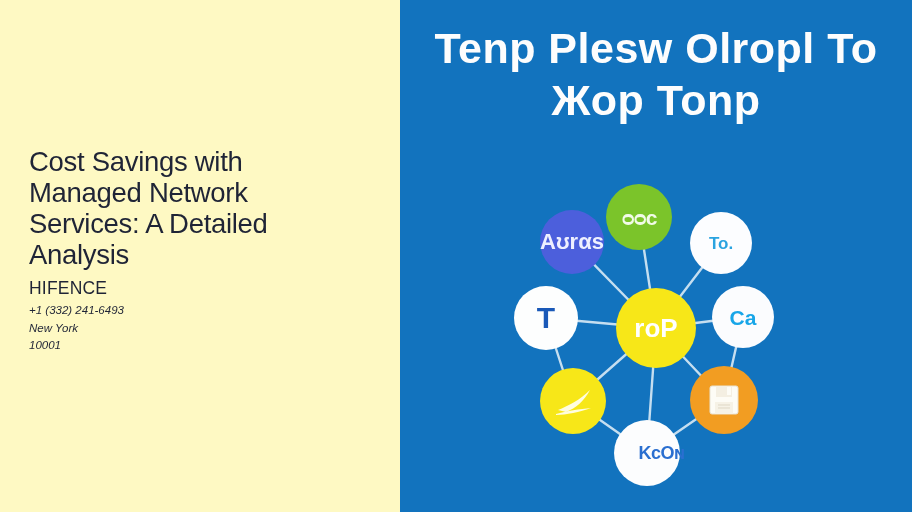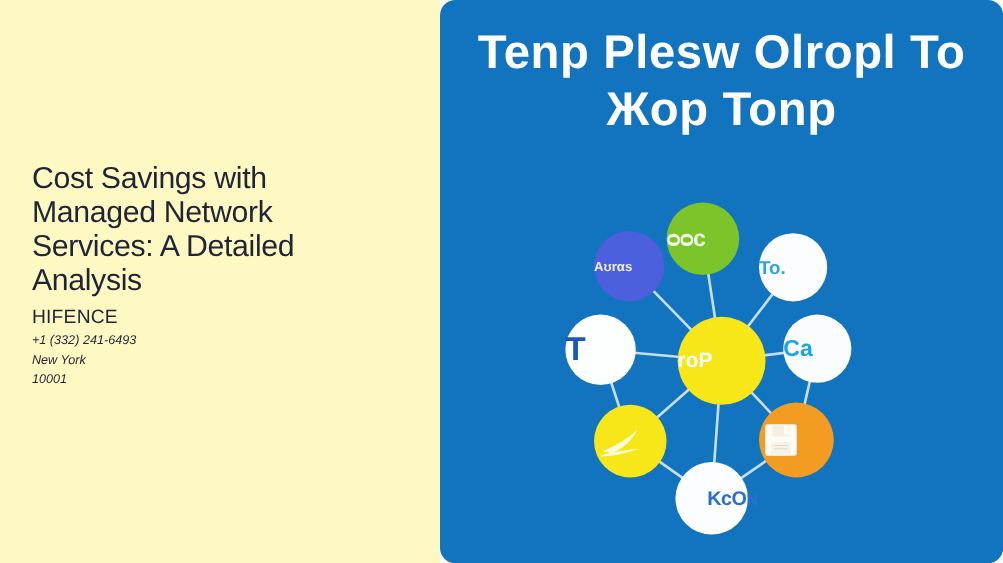--- a/index.html
+++ b/index.html
@@ -61,21 +61,20 @@
   }
 
   
   #right-panel {
     position: absolute;
     left: 400px; top: 0;
     width: 512px;
     height: 512px;
     background: #1273be;
     overflow: hidden;
-    border-radius: 14px;
   }
   #hero-heading {
     position: absolute;
     top: 22px;
     left: 0;
     width: 512px;
     text-align: center;
     color: #fdfdfd;
     font-size: 43px;
     line-height: 52px;
@@ -97,42 +96,42 @@
     position: absolute;
     left: 0; top: 0;
     width: 304px;
     height: 330px;
   }
   .node {
     position: absolute;
     border-radius: 50%;
     display: flex;
     align-items: center;
-    justify-content: flex-start;
+    justify-content: center;
     box-sizing: border-box;
     text-align: center;
   }
   .node-label {
     font-weight: 700;
     line-height: 1;
     user-select: none;
   }
 
   
   #node-hub {
     left: 112px; top: 120px; width: 80px; height: 80px;
     background: #f7e718;
   }
-  #node-hub .node-label { color: #ffffff; font-size: 19px; letter-spacing: 0px; }
+  #node-hub .node-label { color: #ffffff; font-size: 26px; letter-spacing: 0px; }
 
   #node-aura {
     left: 36px; top: 42px; width: 64px; height: 64px;
     background: #4c5fdc;
   }
-  #node-aura .node-label { color: #eef0ff; font-size: 12px; }
+  #node-aura .node-label { color: #eef0ff; font-size: 22px; }
 
   #node-green {
     left: 102px; top: 16px; width: 66px; height: 66px;
     background: #7bc42a;
   }
   #node-green .node-label { color: #f2fbe8; font-size: 21px; letter-spacing: -1px; }
 
   #node-to {
     left: 186px; top: 44px; width: 62px; height: 62px;
     background: #fcfdff;

